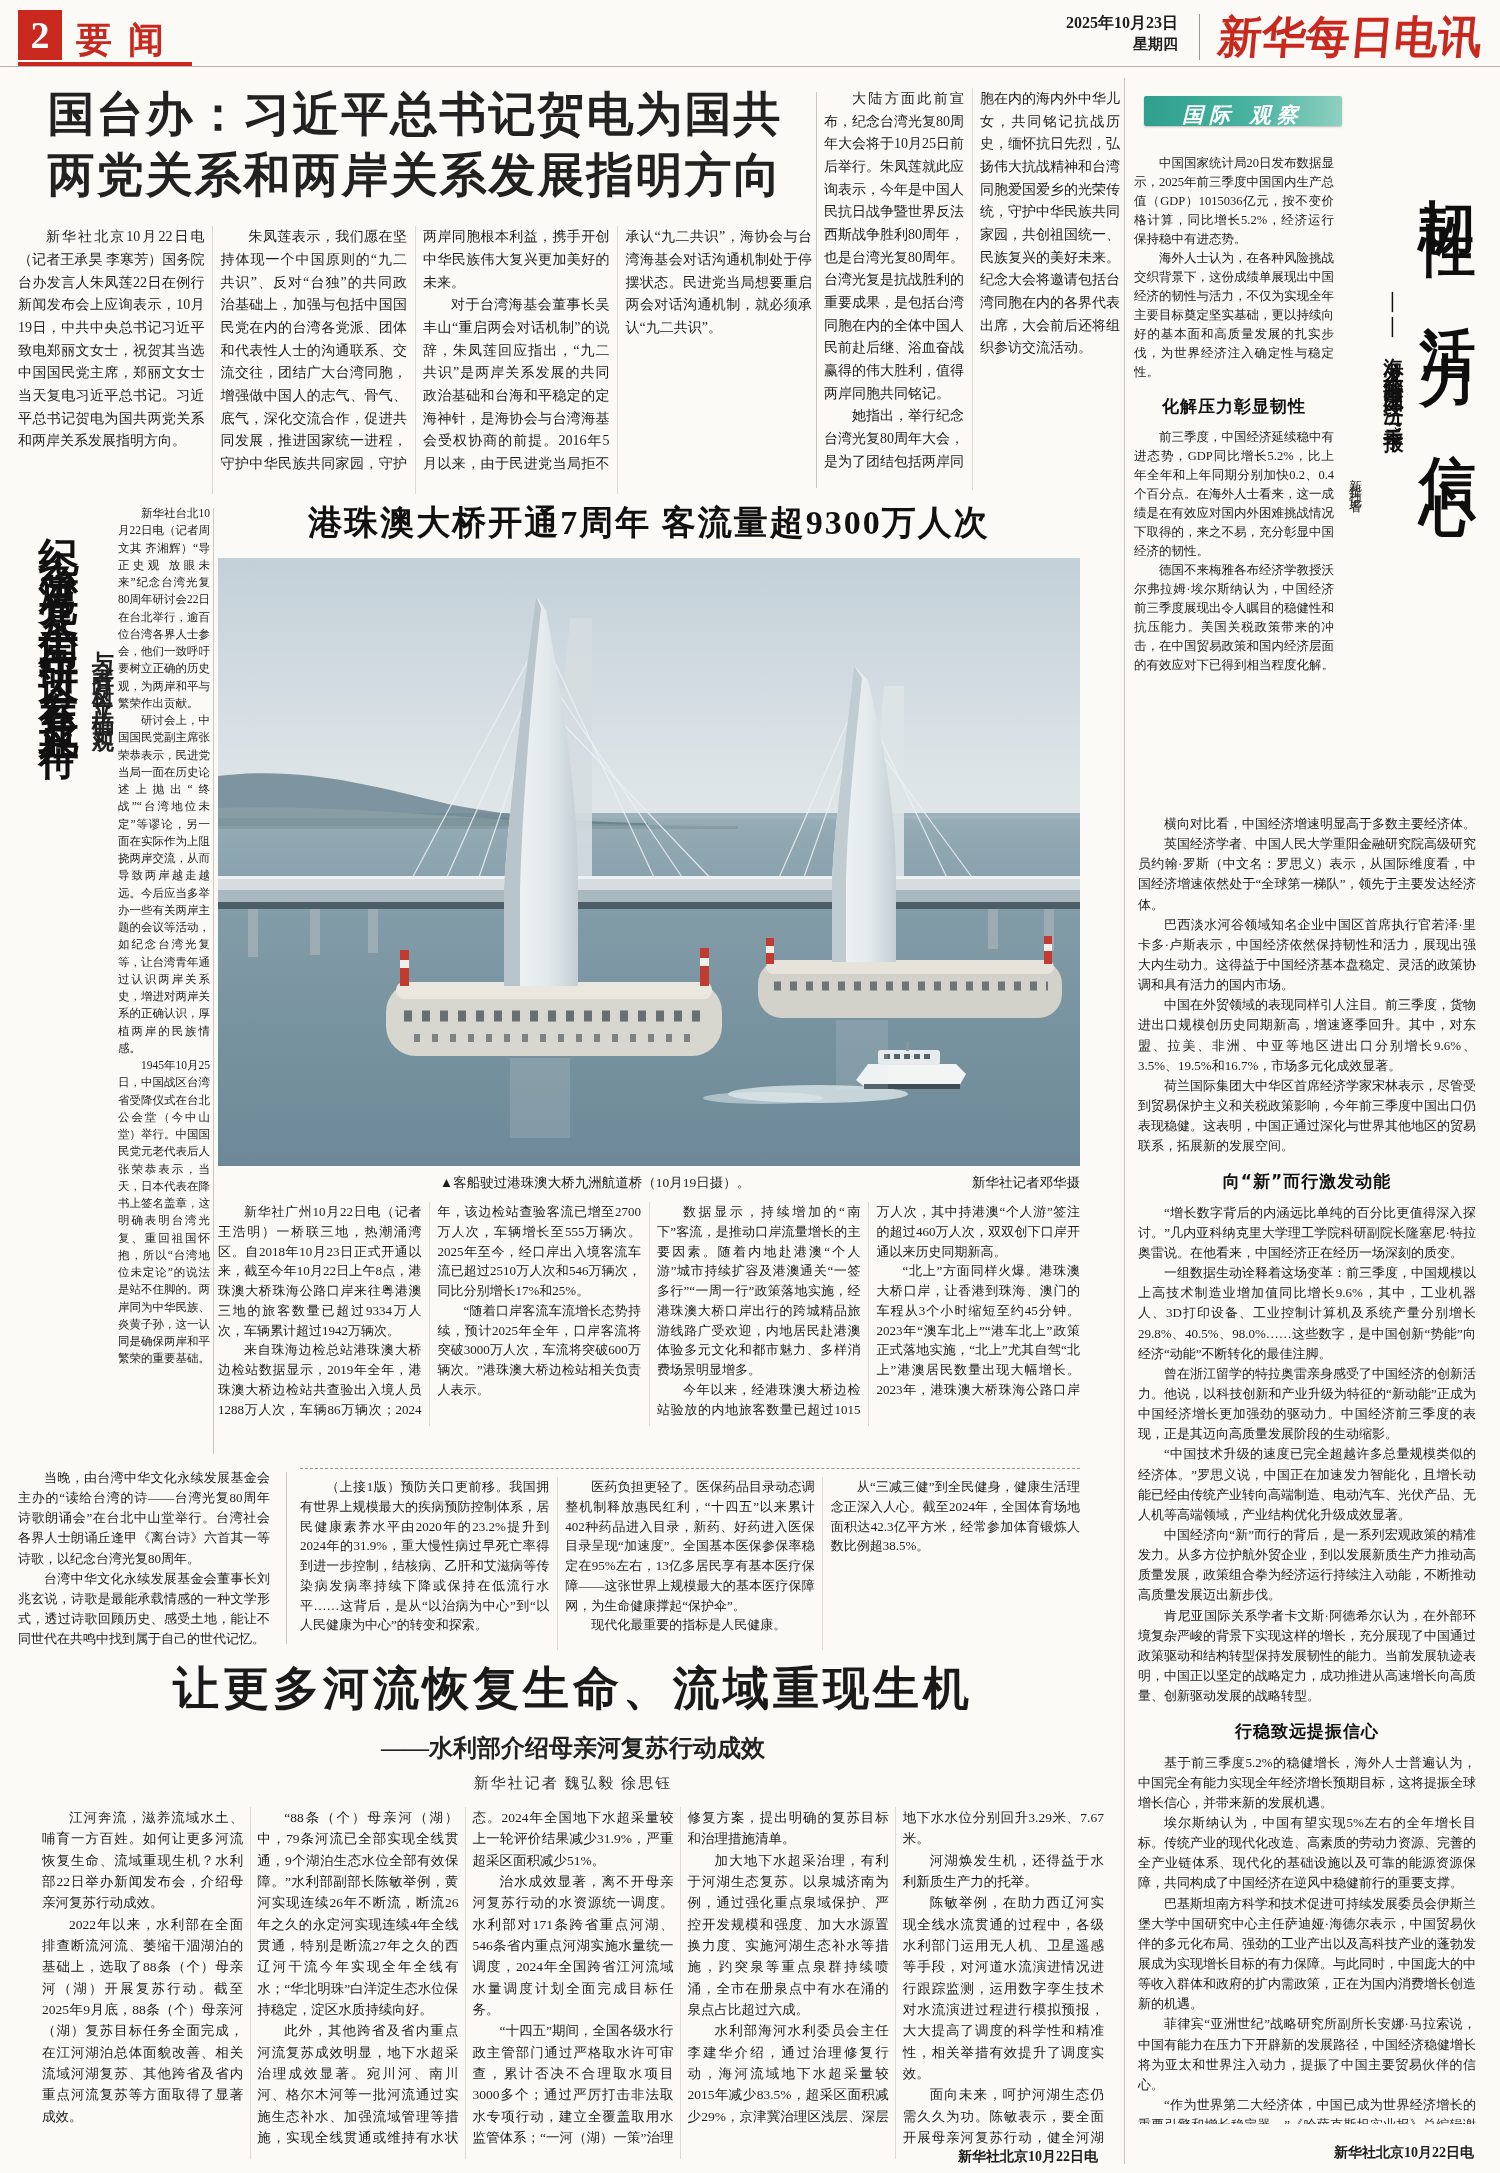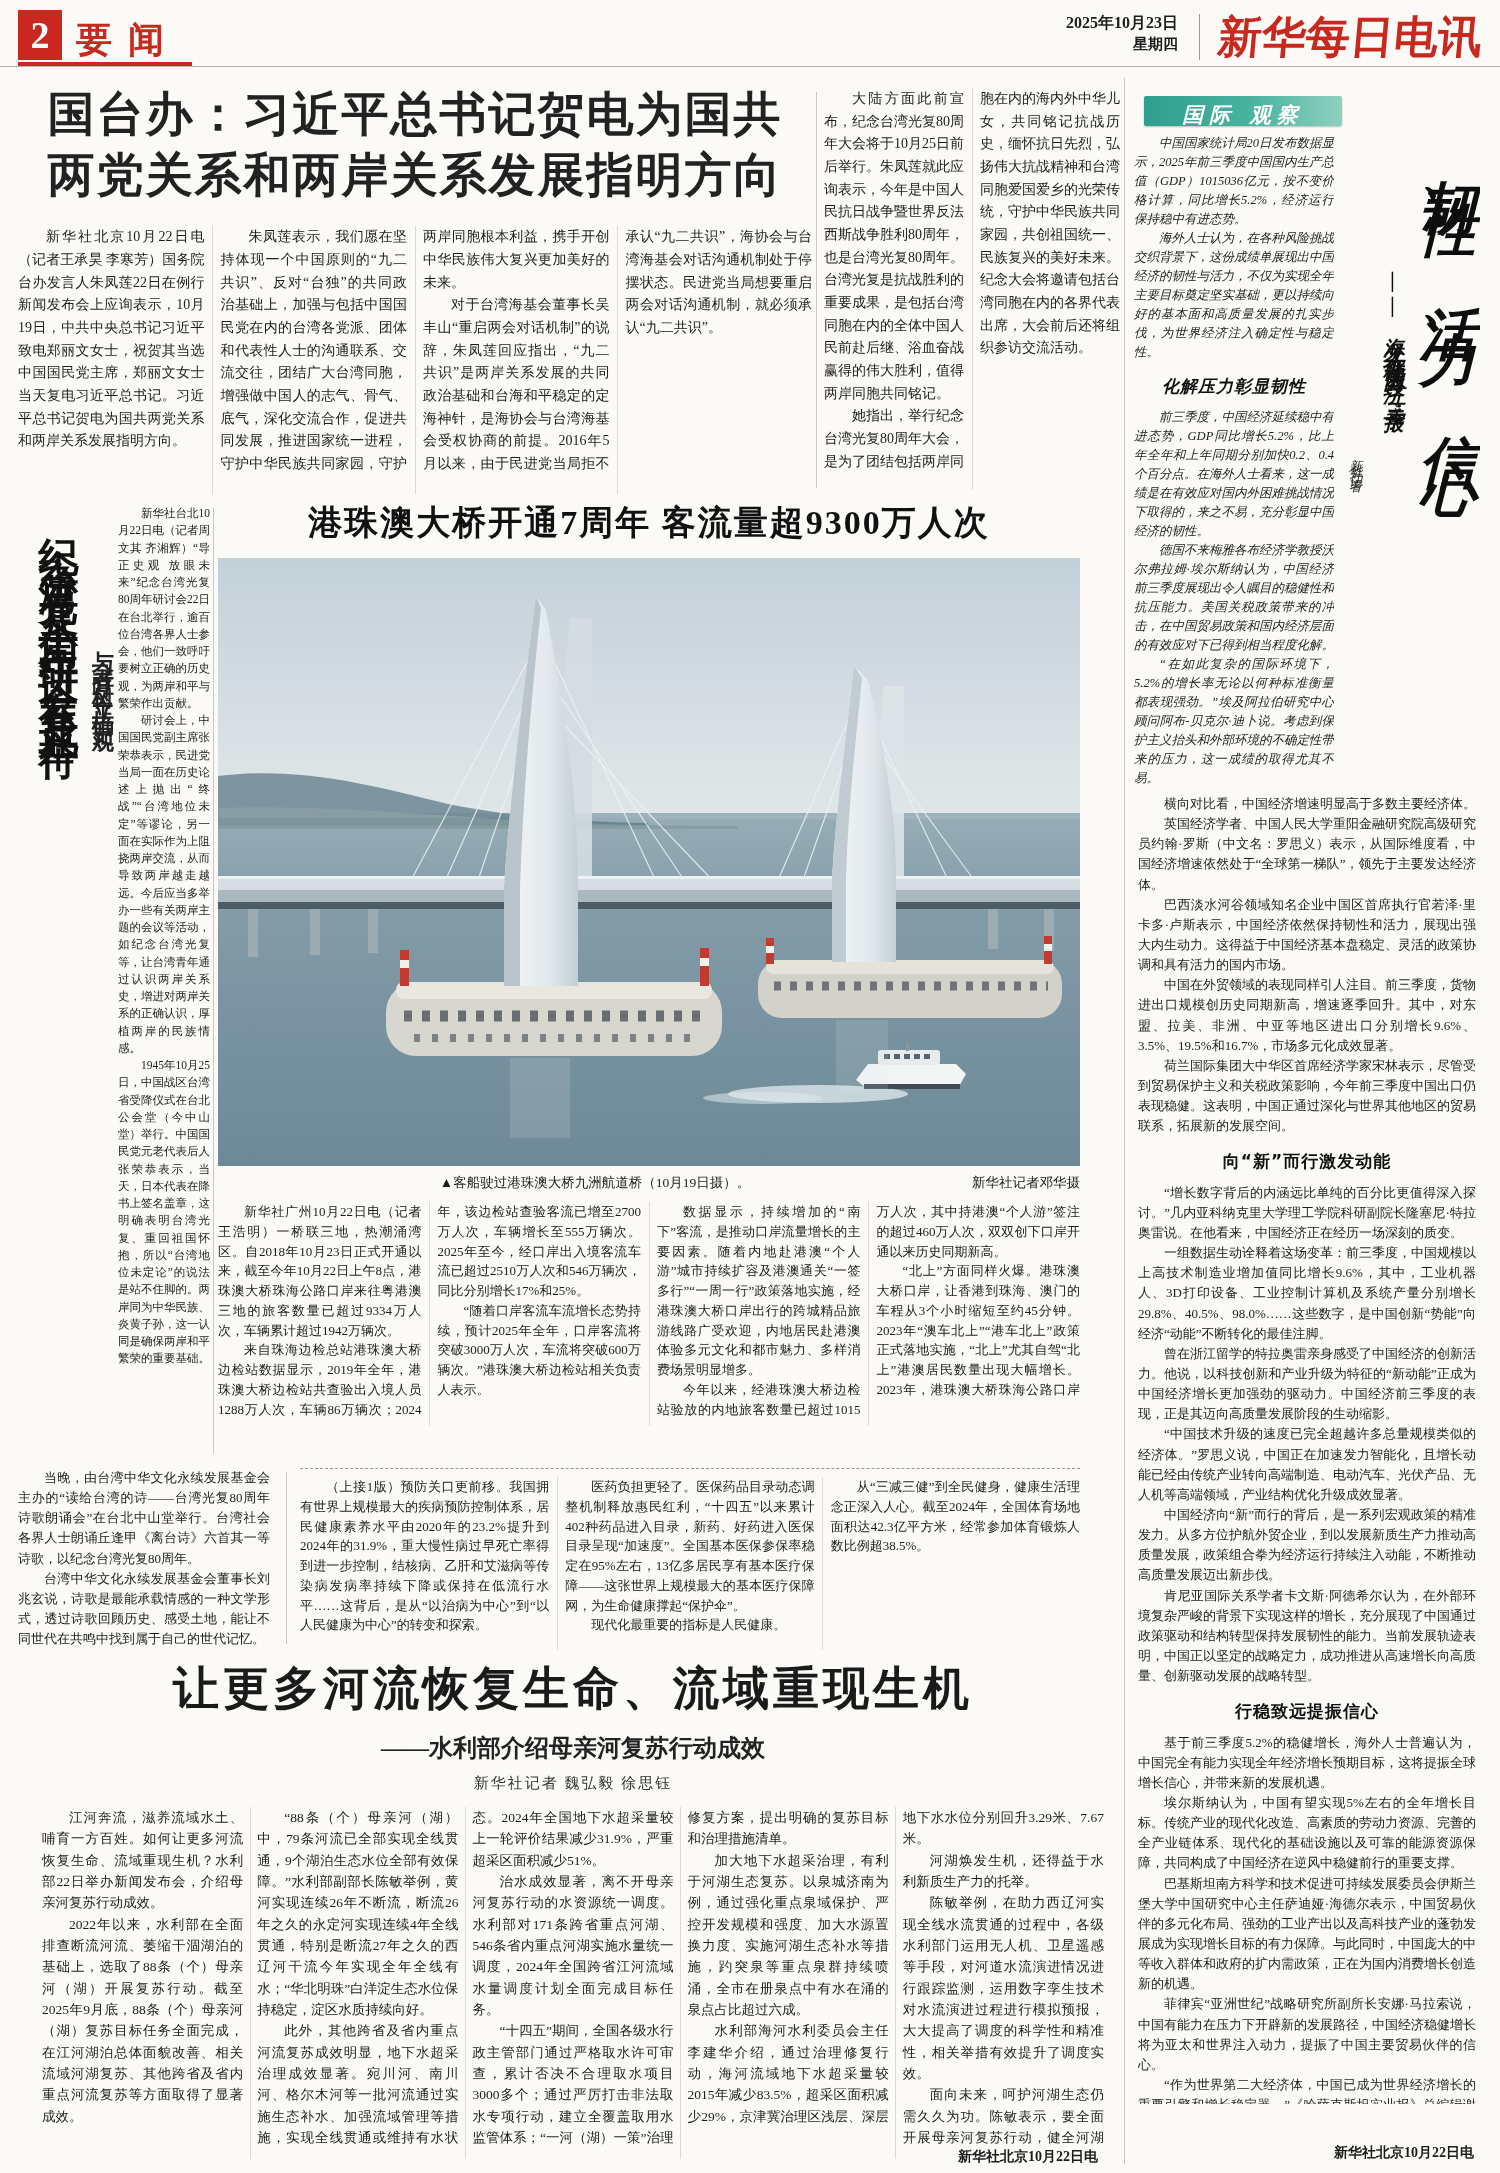--- a/index.html
+++ b/index.html
@@ -68,21 +68,21 @@
     font-size:13.5px; line-height:1.58; }
   .river .dateline { position:absolute; right:6px; bottom:4px; font-weight:bold;
     font-size:14px; background:#fbfaf7; padding-left:10px; }
   
   .observer { position:absolute; left:1134px; top:74px; width:346px; height:2092px; overflow:hidden; }
   .badge { margin:22px 0 0 10px; width:198px; height:30px; line-height:38px; text-align:center;
     color:#fff; font-size:21px; font-weight:bold; font-style:italic; letter-spacing:6px;
     font-family:"DejaVu Sans","Liberation Sans",sans-serif;
     background:linear-gradient(90deg,#2f9f8e,#49b3a0 55%,#8fd0c0); border-radius:2px;
     box-shadow:0 1px 2px rgba(0,0,0,.25); }
-  .obs-top { margin-top:8px; display:flex; height:652px;font-style:italic; }
+  .obs-top { margin-top:28px; display:flex; height:652px; }
   .obs-col { width:200px; font-size:12.5px; line-height:1.52; text-align:justify; overflow:hidden; }
   .obs-byline { writing-mode:vertical-rl; width:30px; font-size:13px; letter-spacing:5px;
     padding-top:315px; color:#222; }
   .obs-sub { writing-mode:vertical-rl; width:44px; font-size:20px; font-weight:bold;
     letter-spacing:5px; padding-top:138px; color:#111; }
   .obs-head { writing-mode:vertical-rl; width:72px; font-size:56px; font-weight:900;
     letter-spacing:24px; line-height:1.15; color:#0e0e0e; }
   .obs-wide { margin-top:8px; padding:0 4px; font-size:13px; line-height:1.55;
     text-align:justify; height:1310px; overflow:hidden; }
   .obs-dateline { position:absolute; right:6px; bottom:4px; font-weight:bold; font-size:14px;
@@ -287,21 +287,20 @@
     <div class="obs-top">
       <div class="obs-col">
         <div class="plist">
             <p>中国国家统计局20日发布数据显示，2025年前三季度中国国内生产总值（GDP）1015036亿元，按不变价格计算，同比增长5.2%，经济运行保持稳中有进态势。</p>
             <p>海外人士认为，在各种风险挑战交织背景下，这份成绩单展现出中国经济的韧性与活力，不仅为实现全年主要目标奠定坚实基础，更以持续向好的基本面和高质量发展的扎实步伐，为世界经济注入确定性与稳定性。</p>
           </div>
         <h3 class="subhead">化解压力彰显韧性</h3>
         <div class="plist">
             <p>前三季度，中国经济延续稳中有进态势，GDP同比增长5.2%，比上年全年和上年同期分别加快0.2、0.4个百分点。在海外人士看来，这一成绩是在有效应对国内外困难挑战情况下取得的，来之不易，充分彰显中国经济的韧性。</p>
             <p>德国不来梅雅各布经济学教授沃尔弗拉姆·埃尔斯纳认为，中国经济前三季度展现出令人瞩目的稳健性和抗压能力。美国关税政策带来的冲击，在中国贸易政策和国内经济层面的有效应对下已得到相当程度化解。</p>
-            <p>“在如此复杂的国际环境下，5.2%的增长率无论以何种标准衡量都表现强劲。”埃及阿拉伯研究中心顾问阿布-贝克尔·迪卜说。考虑到保护主义抬头和外部环境的不确定性带来的压力，这一成绩的取得尤其不易。</p>
           </div>
       </div>
       <div class="obs-byline">新华社记者</div>
       <div class="obs-sub">——海外人士解读中国经济“三季报”</div>
       <div class="obs-head">韧性、活力、信心</div>
     </div>
     <div class="obs-wide">
       <div class="plist">
           <p>横向对比看，中国经济增速明显高于多数主要经济体。</p>
           <p>英国经济学者、中国人民大学重阳金融研究院高级研究员约翰·罗斯（中文名：罗思义）表示，从国际维度看，中国经济增速依然处于“全球第一梯队”，领先于主要发达经济体。</p>

